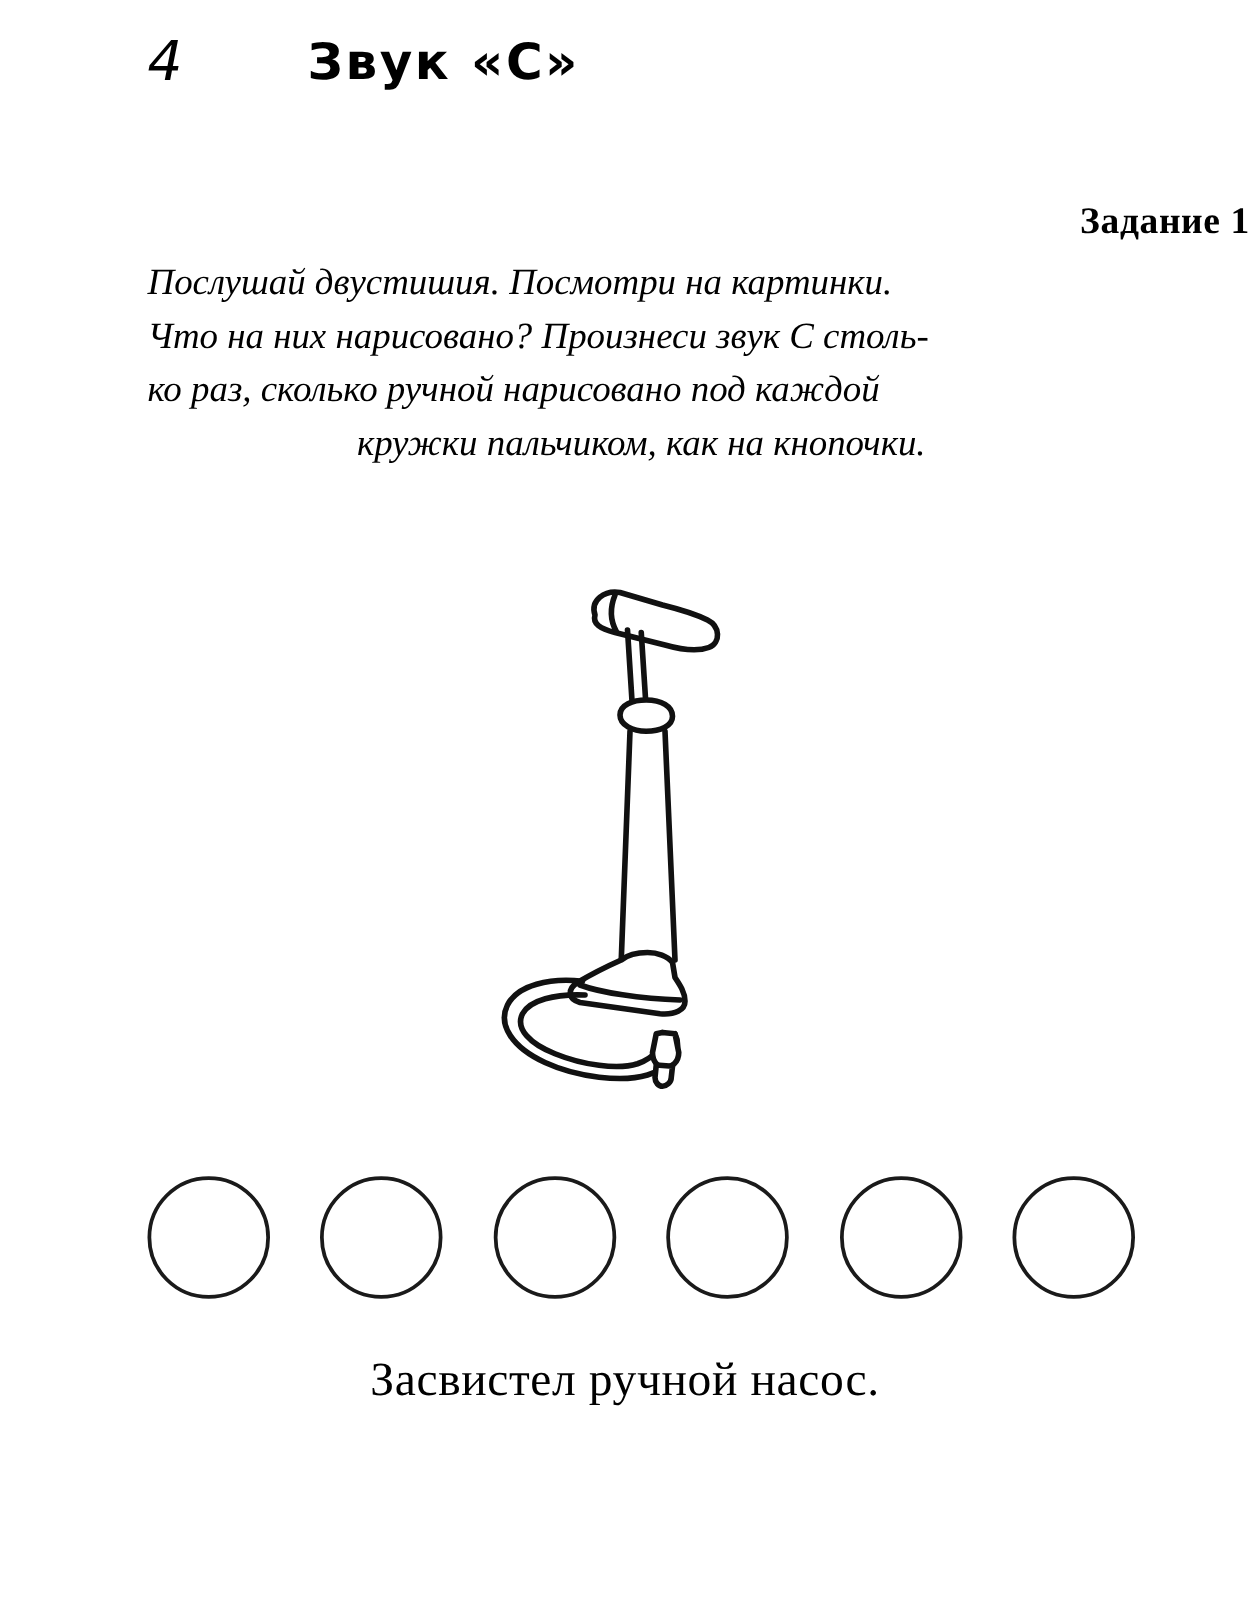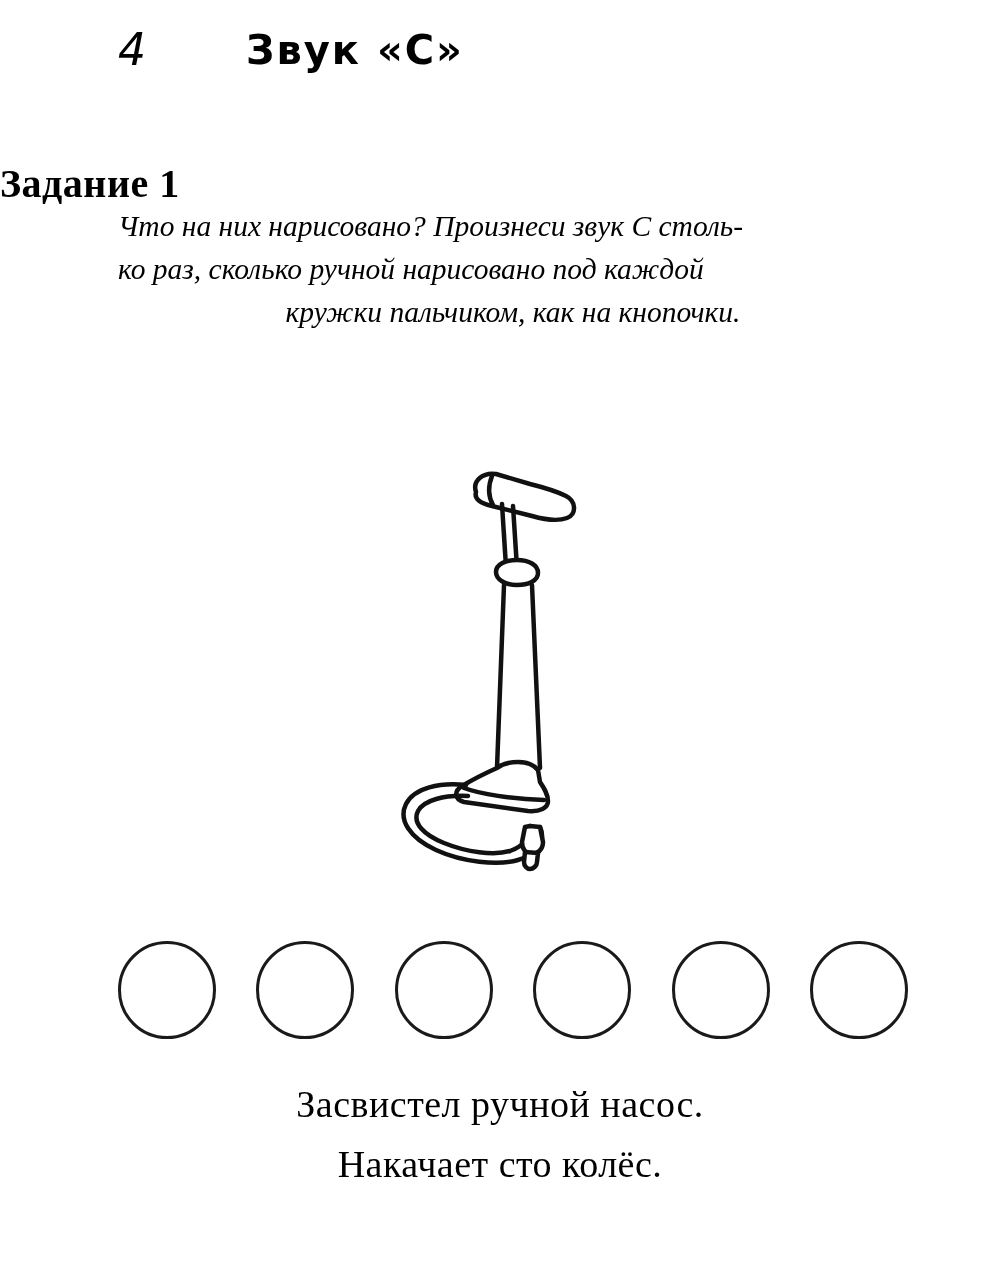--- a/index.html
+++ b/index.html
@@ -46,23 +46,23 @@
     letter-spacing: 2px;
     line-height: 1;
   }
 
   
   .task-heading {
     position: absolute;
     left: 0;
     top: 160px;
     width: 1000px;
-    text-align: left;
+    text-align: right;
     font-family: "Liberation Serif", serif;
-    font-size: 40px;
+    font-size: 30px;
     font-weight: bold;
     letter-spacing: 0.5px;
   }
 
   
   .instructions {
     position: absolute;
     left: 118px;
     top: 205px;
     width: 790px;
@@ -133,20 +133,23 @@
 
 <div class="page">
 
   <div class="page-number">4</div>
 
   <div class="header-title">Звук «С»</div>
 
   <div class="task-heading">Задание 1</div>
 
   <div class="instructions">
+    <span class="line justify">
+      <span>Послушай двустишия. Посмотри на картинки.</span>
+    </span>
     <span class="line">
       <span>Что на них нарисовано? Произнеси звук С столь-</span>
     </span>
     <span class="line">
       <span>ко раз, сколько ручной нарисовано под каждой</span>
     </span>
     <span class="line center">
       <span>кружки пальчиком, как на кнопочки.</span>
     </span>
   </div>
@@ -180,15 +183,14 @@
     <div class="circle"></div>
     <div class="circle"></div>
     <div class="circle"></div>
     <div class="circle"></div>
     <div class="circle"></div>
     <div class="circle"></div>
   </div>
 
   <div class="rhyme line1">Засвистел ручной насос.</div>
 
-  <div class="rhyme line2">Накачает сто колёс.</div>
 
 </div>
 
 </body></html>

